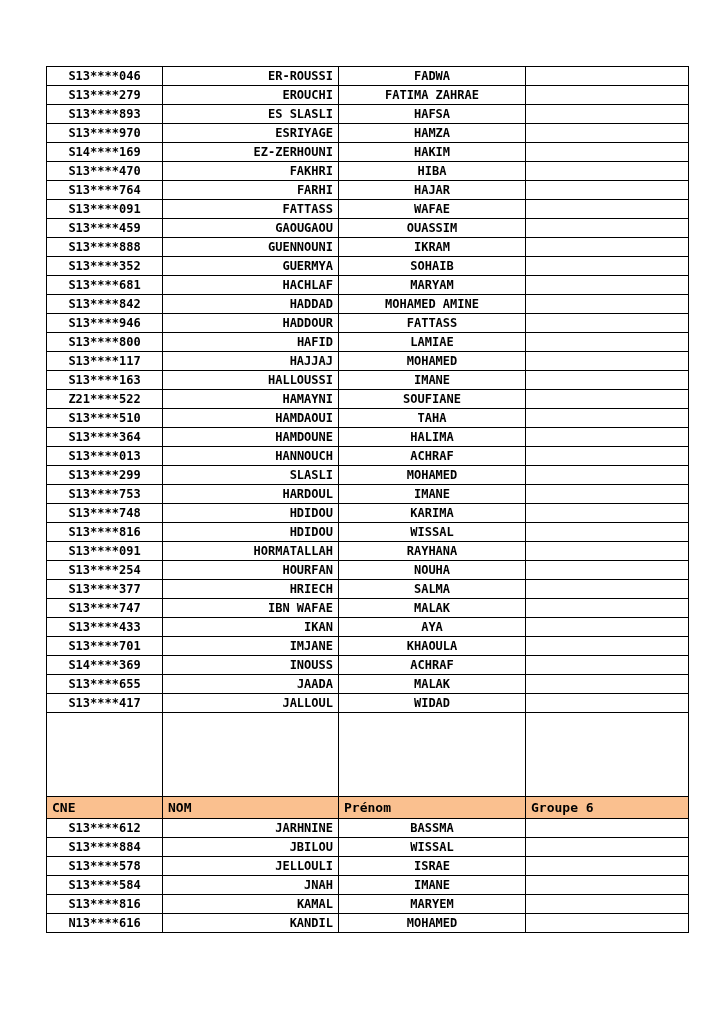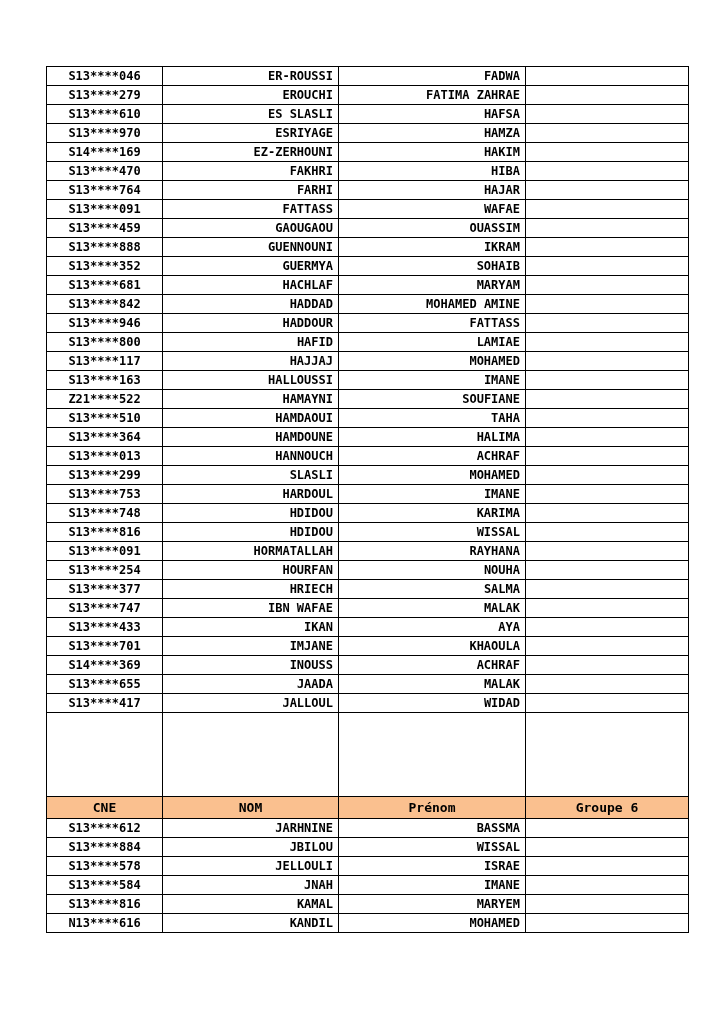--- a/index.html
+++ b/index.html
@@ -30,26 +30,25 @@
     color: #000000;
     height: 18px;
     line-height: 18px;
     padding: 0 5px;
     overflow: hidden;
     white-space: nowrap;
     vertical-align: middle;
   }
   td.cne    { text-align: center; }
   td.nom    { text-align: right; }
-  td.prenom { text-align: right; margin-left: 44px; }
+  td.prenom { text-align: center; margin-left: 44px; }
   td.groupe { text-align: left; }
   tr.empty-row td { height: 83px; }
   tr.header-row td {
     background: var(--header-bg, #FAC08F);
-    text-align: center;
     font-size: 13px;
     height: 21px;
     line-height: 21px;
   }
 </style>
 </head>
 <body>
 
 <div class="page">
   <table class="roster">
@@ -66,21 +65,21 @@
     <td class="prenom">FADWA</td>
     <td class="groupe"></td>
   </tr>
         <tr class="data-row">
     <td class="cne">S13****279</td>
     <td class="nom">EROUCHI</td>
     <td class="prenom">FATIMA ZAHRAE</td>
     <td class="groupe"></td>
   </tr>
         <tr class="data-row">
-    <td class="cne">S13****610</td>
+    <td class="cne">S13****893</td>
     <td class="nom">ES SLASLI</td>
     <td class="prenom">HAFSA</td>
     <td class="groupe"></td>
   </tr>
         <tr class="data-row">
     <td class="cne">S13****970</td>
     <td class="nom">ESRIYAGE</td>
     <td class="prenom">HAMZA</td>
     <td class="groupe"></td>
   </tr>

